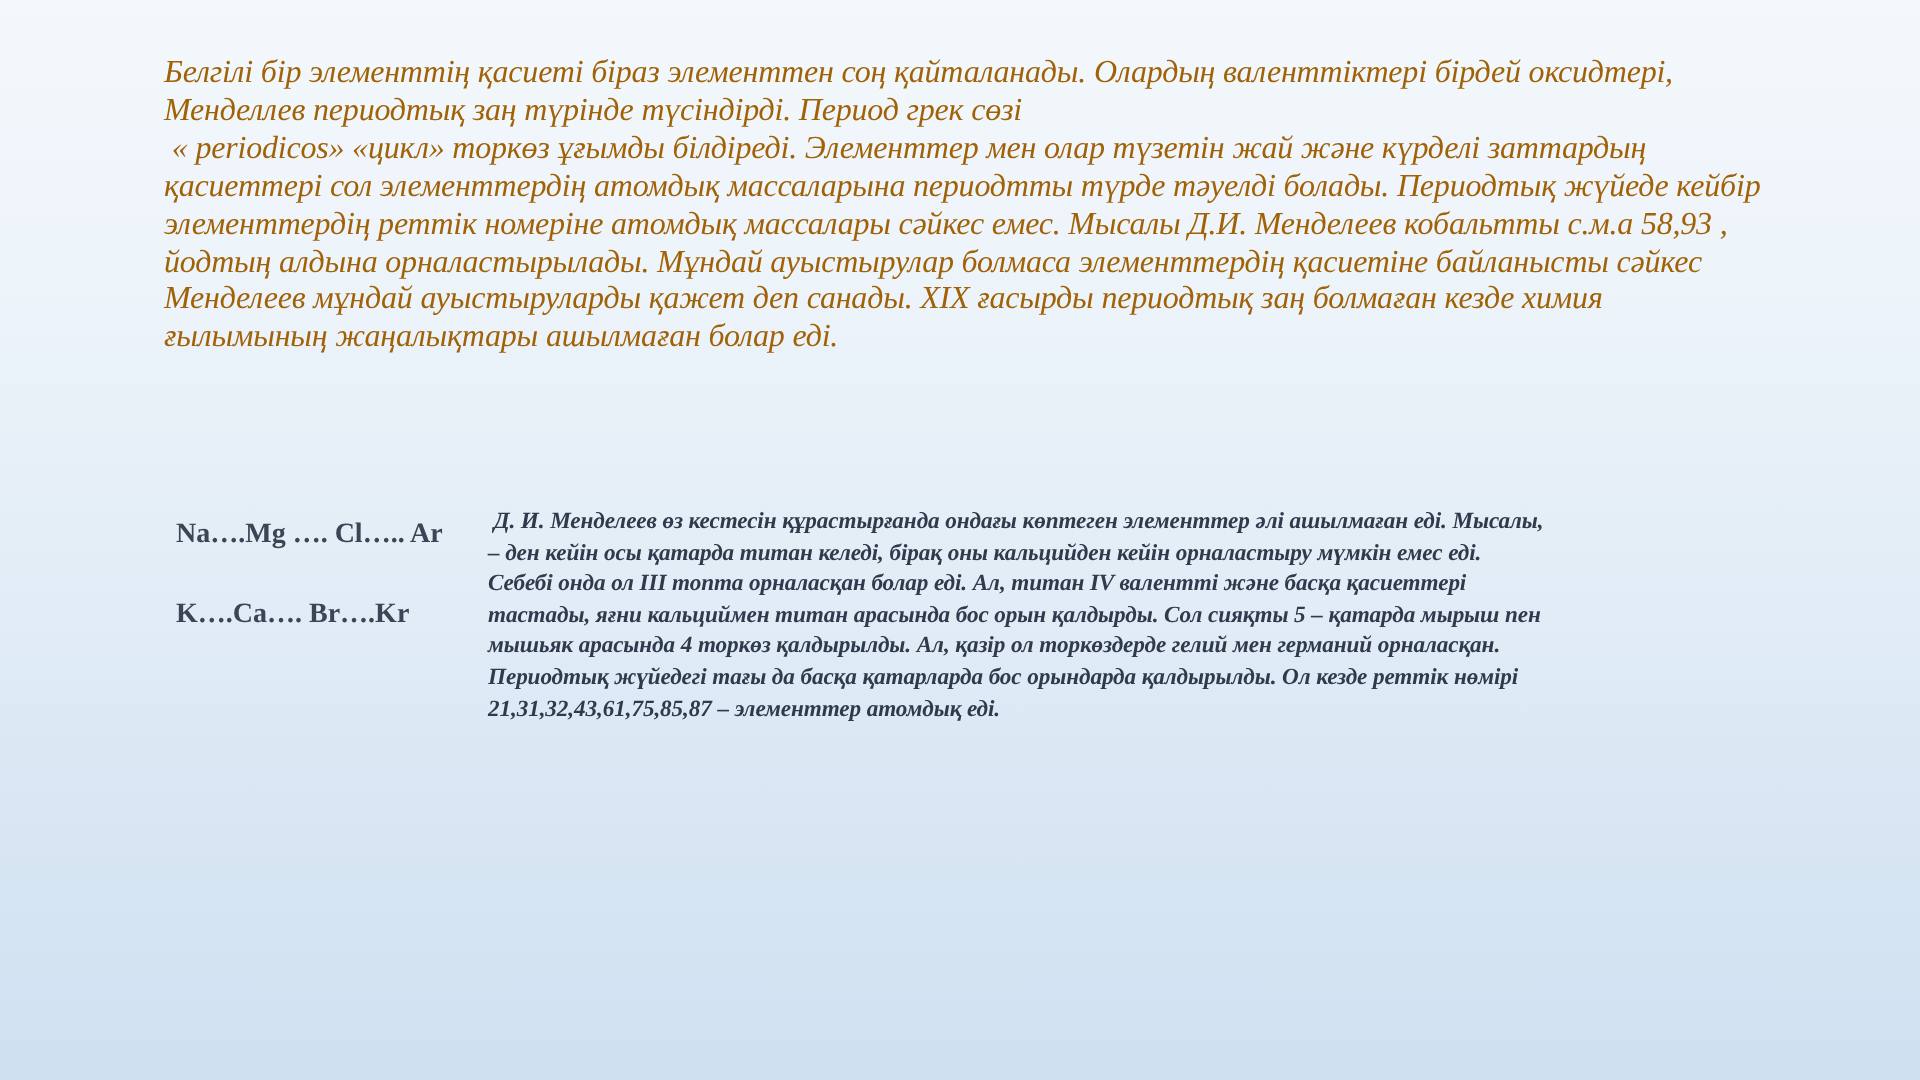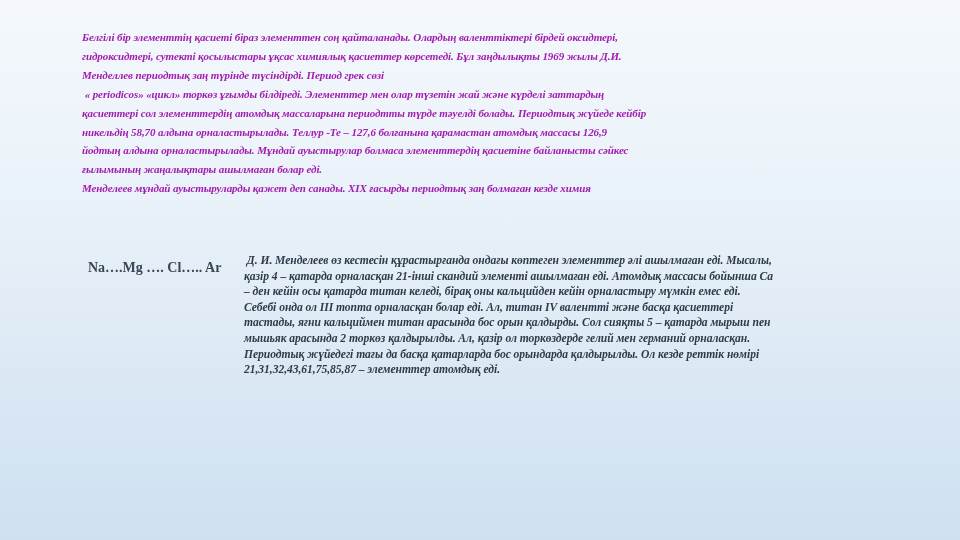--- a/index.html
+++ b/index.html
@@ -20,24 +20,24 @@
       left: 0; top: 0;
       width: 960px; height: 540px;
     }
     .main-paragraph {
       position: absolute;
       left: 82px;
       top: 28px;
       width: 830px;
       font-family: "Liberation Serif", "DejaVu Serif", serif;
       font-style: italic;
-      font-weight: bold;
-      font-size: 11px;
+      font-weight: normal;
+      font-size: 16px;
       line-height: 18.9px;
-      color: #a21caf;
+      color: #a16207;
       letter-spacing: -0.1px;
     }
     .main-paragraph .line {
       display: block;
       white-space: nowrap;
     }
     .elements-list {
       position: absolute;
       left: 88px;
       top: 258px;
@@ -70,38 +70,37 @@
       white-space: nowrap;
     }
   </style>
 </head>
 <body>
 
 <div class="slide">
 
   <div class="main-paragraph">
     <span class="line">Белгілі бір элементтің қасиеті біраз элементтен соң қайталанады.  Олардың валенттіктері бірдей оксидтері,</span>
-    <span class="line">гидроксидтері, сутекті қосылыстары ұқсас химиялық қасиеттер көрсетеді. Бұл заңдылықты 1969 жылы Д.И.</span>
     <span class="line">Менделлев  периодтық заң түрінде түсіндірді.  Период грек сөзі</span>
     <span class="line" style="white-space: pre;"> « periodicos» «цикл» торкөз ұғымды білдіреді. Элементтер мен олар түзетін жай және күрделі заттардың</span>
     <span class="line">қасиеттері сол элементтердің атомдық массаларына периодтты түрде тәуелді болады.  Периодтық жүйеде кейбір</span>
-    <span class="line">никельдің 58,70  алдына орналастырылады.  Теллур -Те  – 127,6  болғанына қарамастан атомдық массасы 126,9</span>
+    <span class="line">элементтердің реттік номеріне атомдық массалары сәйкес емес. Мысалы Д.И. Менделеев кобальтты с.м.а 58,93 ,</span>
     <span class="line">йодтың алдына орналастырылады.  Мұндай ауыстырулар болмаса элементтердің қасиетіне байланысты сәйкес</span>
+    <span class="line">Менделеев мұндай ауыстыруларды қажет деп санады.  XIX ғасырды периодтық заң болмаған кезде химия</span>
     <span class="line">ғылымының жаңалықтары ашылмаған болар еді.</span>
-    <span class="line">Менделеев мұндай ауыстыруларды қажет деп санады.  XIX ғасырды периодтық заң болмаған кезде химия</span>
   </div>
 
   <div class="elements-list">
     <div class="row">Na….Mg …. Cl….. Ar</div>
+    <div class="row">K….Ca…. Br….Kr</div>
   </div>
 
   <div class="side-paragraph">
     <span class="line" style="white-space: pre;"> Д. И. Менделеев өз кестесін құрастырғанда ондағы көптеген элементтер әлі ашылмаған еді. Мысалы,</span>
-    <span class="line">қазір 4 – қатарда орналасқан 21-інші скандий элементі ашылмаған еді. Атомдық массасы бойынша Са</span>
     <span class="line">– ден кейін осы қатарда титан келеді, бірақ оны кальцийден кейін орналастыру мүмкін емес еді.</span>
     <span class="line">Себебі онда ол III топта орналасқан болар еді. Ал, титан IV валентті және басқа қасиеттері</span>
     <span class="line">тастады, яғни кальциймен титан арасында бос орын қалдырды. Сол сияқты 5 – қатарда мырыш пен</span>
-    <span class="line">мышьяк арасында 2 торкөз қалдырылды. Ал, қазір ол торкөздерде гелий мен германий орналасқан.</span>
+    <span class="line">мышьяк арасында 4 торкөз қалдырылды. Ал, қазір ол торкөздерде гелий мен германий орналасқан.</span>
     <span class="line">Периодтық жүйедегі тағы да басқа қатарларда бос орындарда қалдырылды. Ол кезде реттік нөмірі</span>
     <span class="line">21,31,32,43,61,75,85,87 – элементтер атомдық еді.</span>
   </div>
 
 </div>
 
 </body></html>

